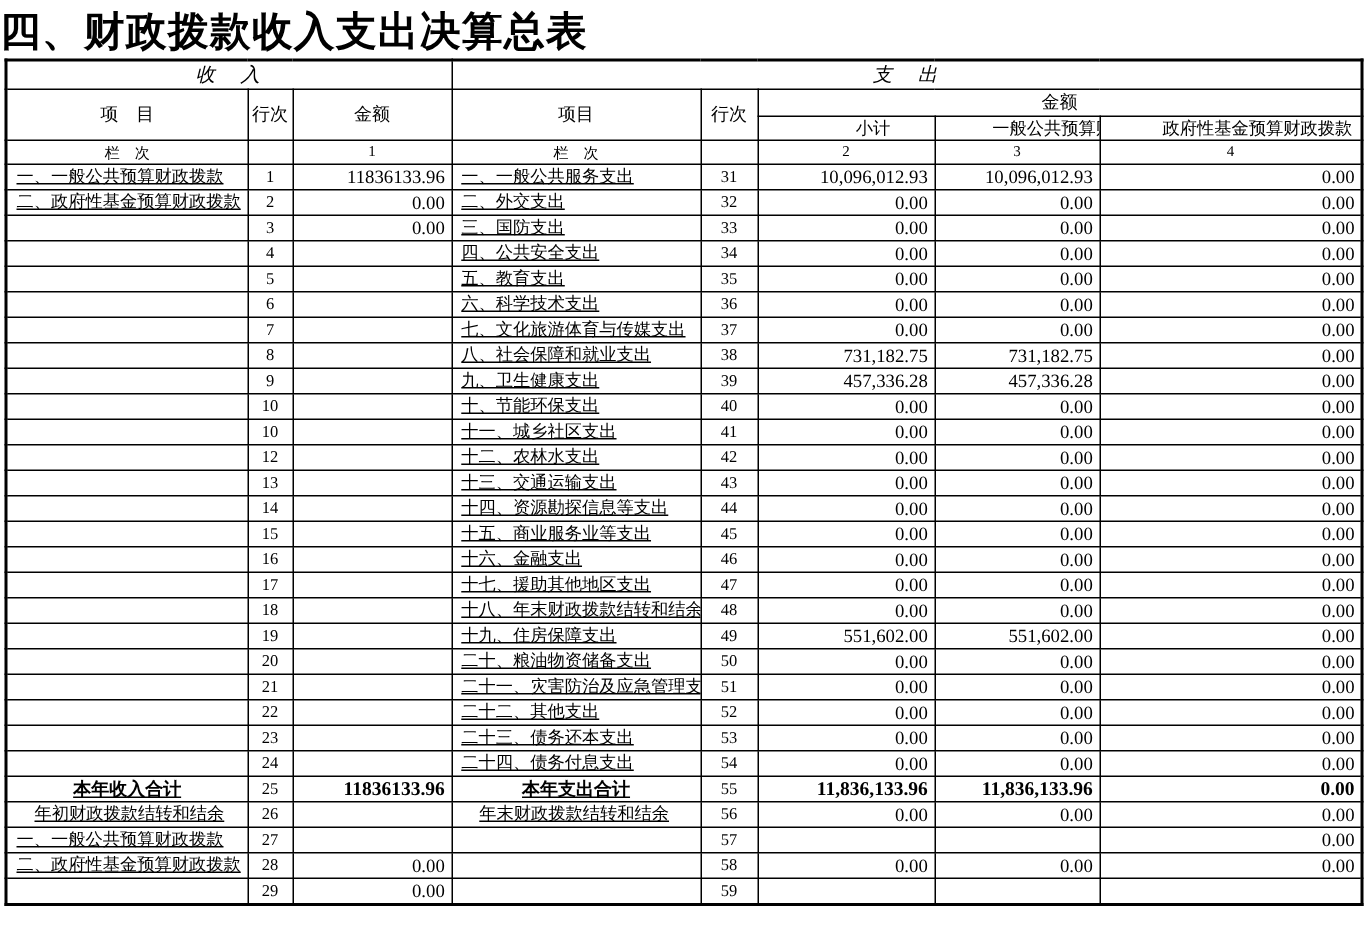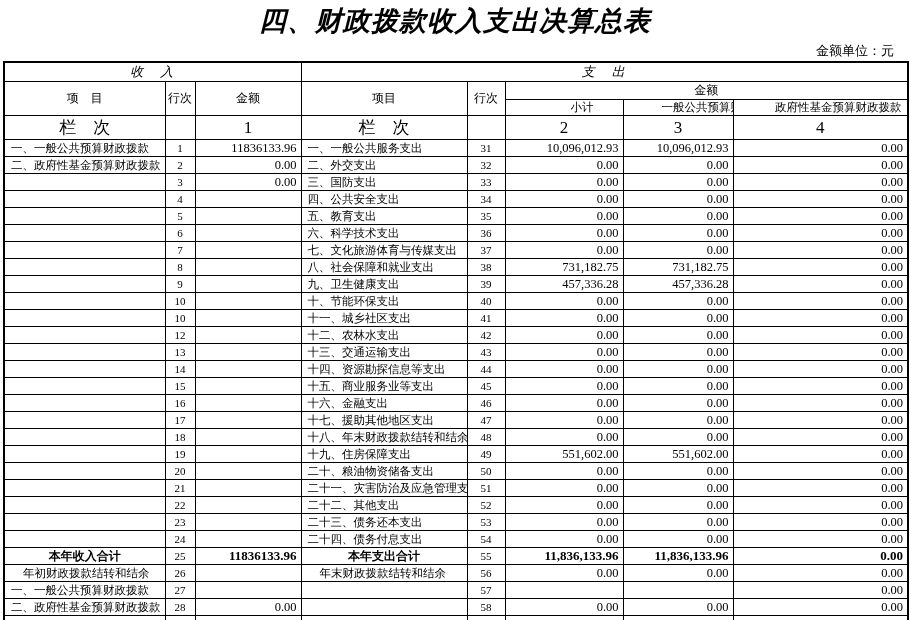--- a/index.html
+++ b/index.html
@@ -2,55 +2,54 @@
 <html><head>
 <meta charset="utf-8">
 <style>
   html,body{margin:0;padding:0;background:#fff;}
   body{
     width:910px;height:620px;overflow:hidden;color:#000;
     font-family:"Liberation Serif","DejaVu Serif",serif;
   }
   .page{position:relative;width:910px;height:620px;}
   .title{
-    margin:3px 0 0 0;text-align:center;
-    font-size:27px;font-weight:bold;letter-spacing:1px;font-style:italic;
+    margin:3px 0 0 0;
+    font-size:27px;font-weight:bold;letter-spacing:1px;
   }
   .unit-note{
     text-align:right;padding-right:16px;font-size:13px;
     height:20px;line-height:20px;margin-top:2px;
   }
   table.fiscal{
     border-collapse:collapse;table-layout:fixed;
     margin:0 0 0 3px;width:904px;
     border:2px solid #000;
   }
   th,td{
     border:1px solid #000;padding:0 2px;
     font-weight:normal;font-size:12px;
     overflow:hidden;white-space:nowrap;
   }
   thead tr.sec th{height:15px;font-size:13px;letter-spacing:2px;font-style:italic;}
   thead tr.hdr th{height:11px;font-size:12px;}
   thead tr.sub th{height:11px;font-size:11.5px;padding-left:38px;}
-  thead tr.colindex th{height:15px;font-size:17px;}
+  thead tr.colindex th{height:15px;font-size:10px;}
   tbody td{height:16px;line-height:16px;}
-  td.lbl{text-align:left;padding-left:6px;font-size:11.5px;}
+  td.lbl{text-align:left;padding-left:6px;font-size:11.5px;text-decoration:underline;}
   td.lbl.sub{padding-left:18px;margin-top:12px;}
   td.lbl.total{text-align:center;font-weight:bold;font-size:12px;padding-left:2px;margin-top:48px;}
   td.rn{text-align:center;font-size:11px;}
   td.num{text-align:right;padding-right:4px;font-size:12.5px;}
   td.num.total{font-weight:bold;font-size:13px;}
 </style>
 </head>
 <body>
 
 <div class="page">
   <h1 class="title">四、财政拨款收入支出决算总表</h1>
-  <div class="unit-note">金额单位：元</div>
 
   <table class="fiscal">
     <colgroup>
       <col style="width:161px">
         <col style="width:30px">
         <col style="width:106px">
       <col style="width:166px">
         <col style="width:38px">
         <col style="width:118px">
       <col style="width:110px">

